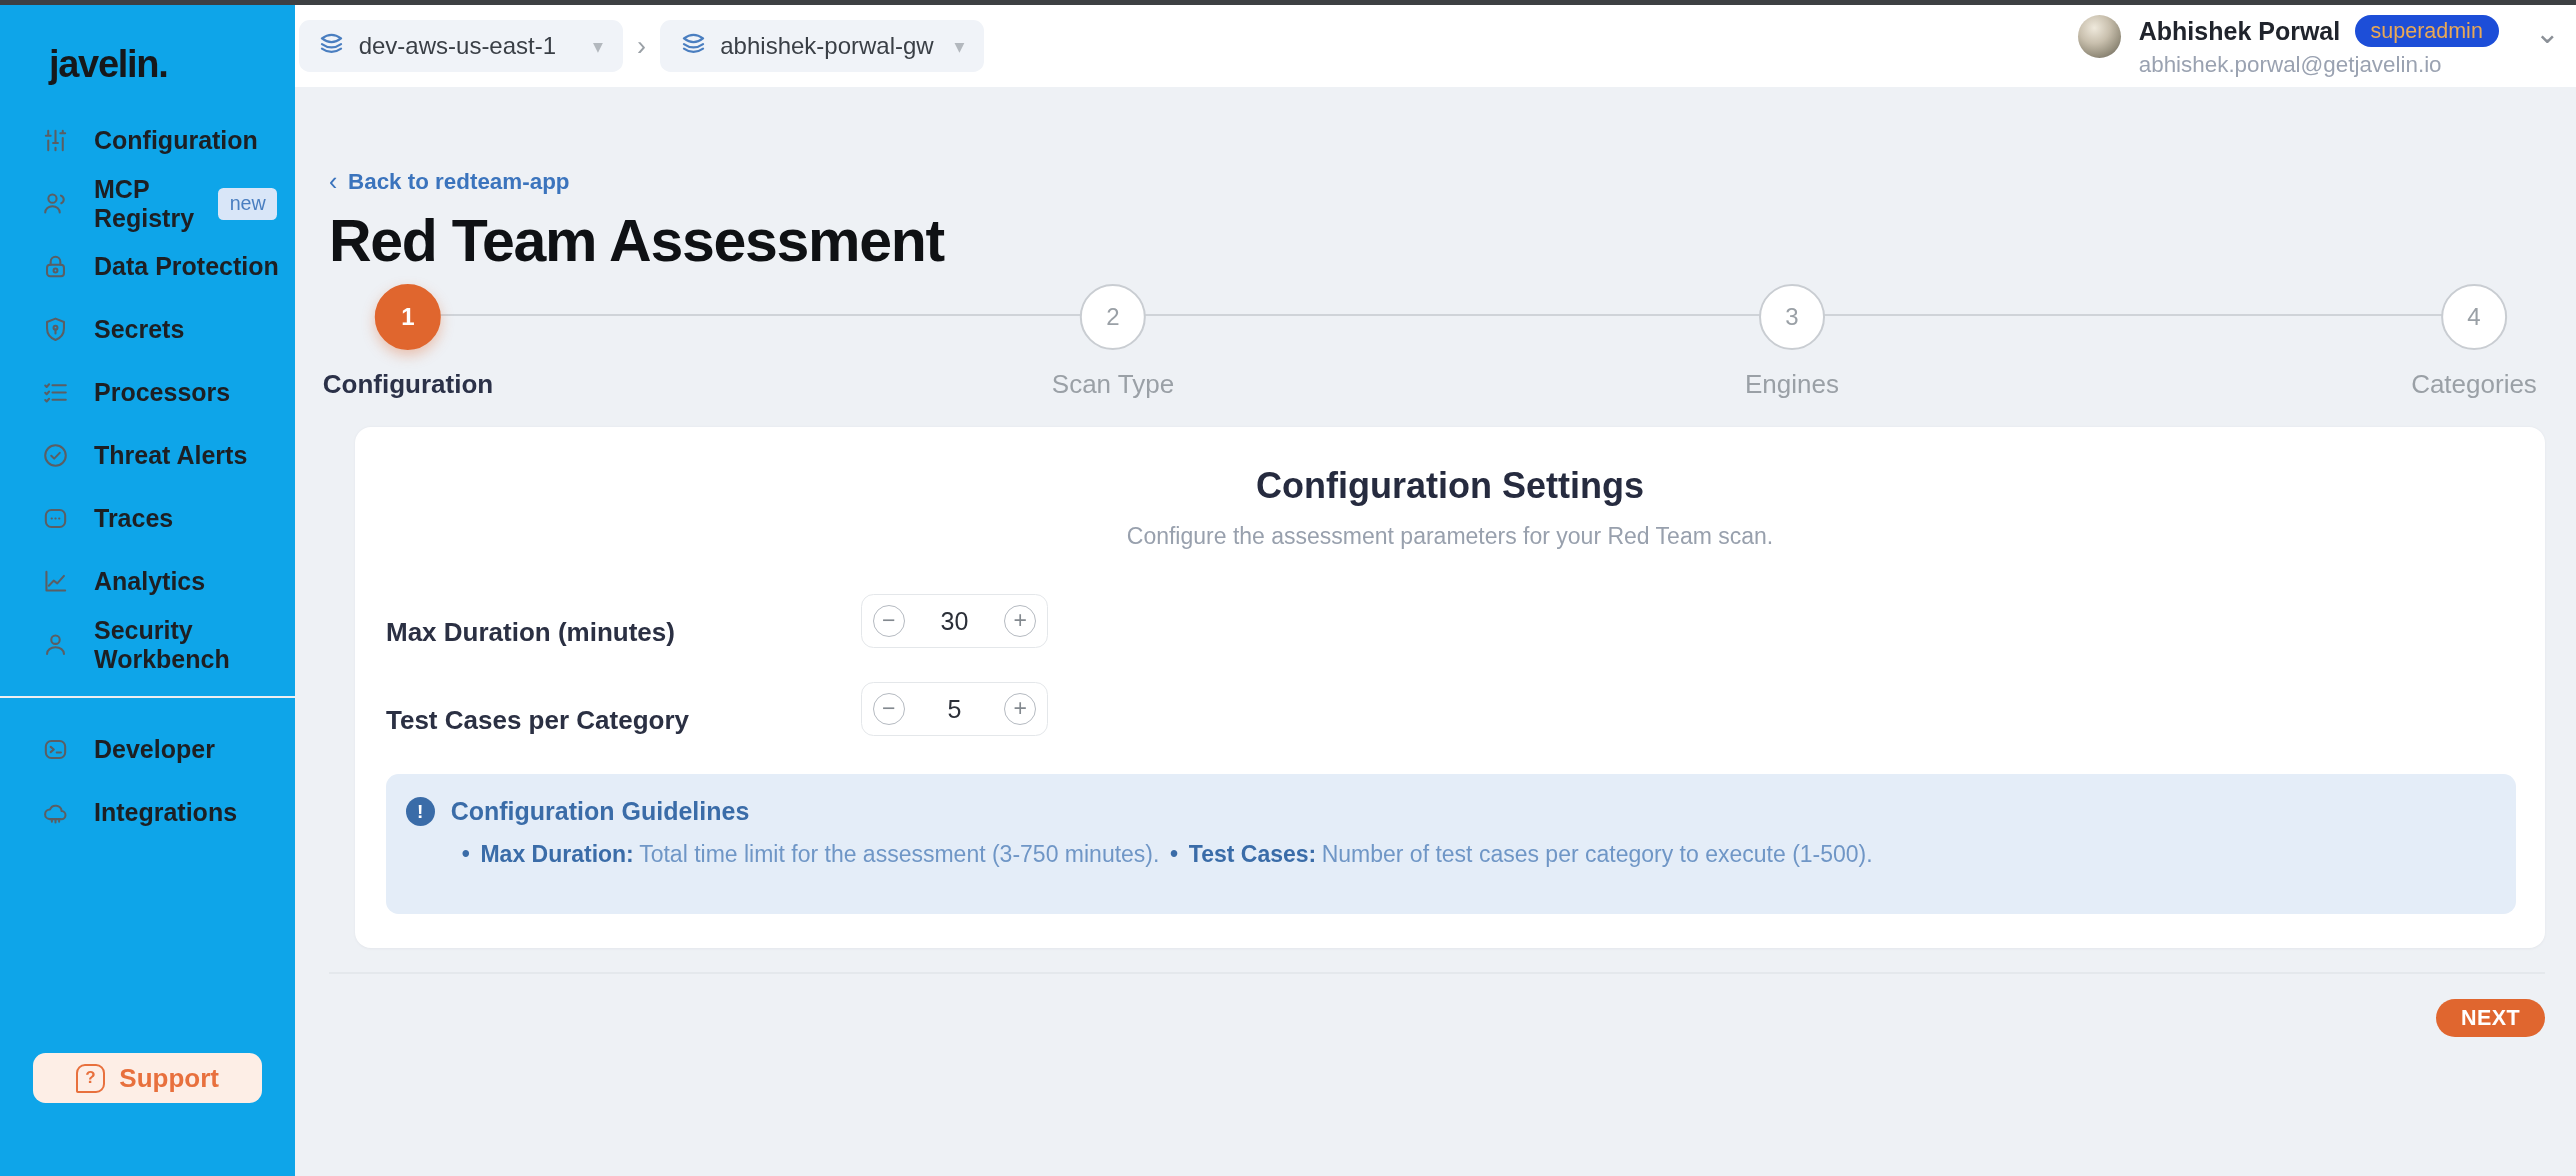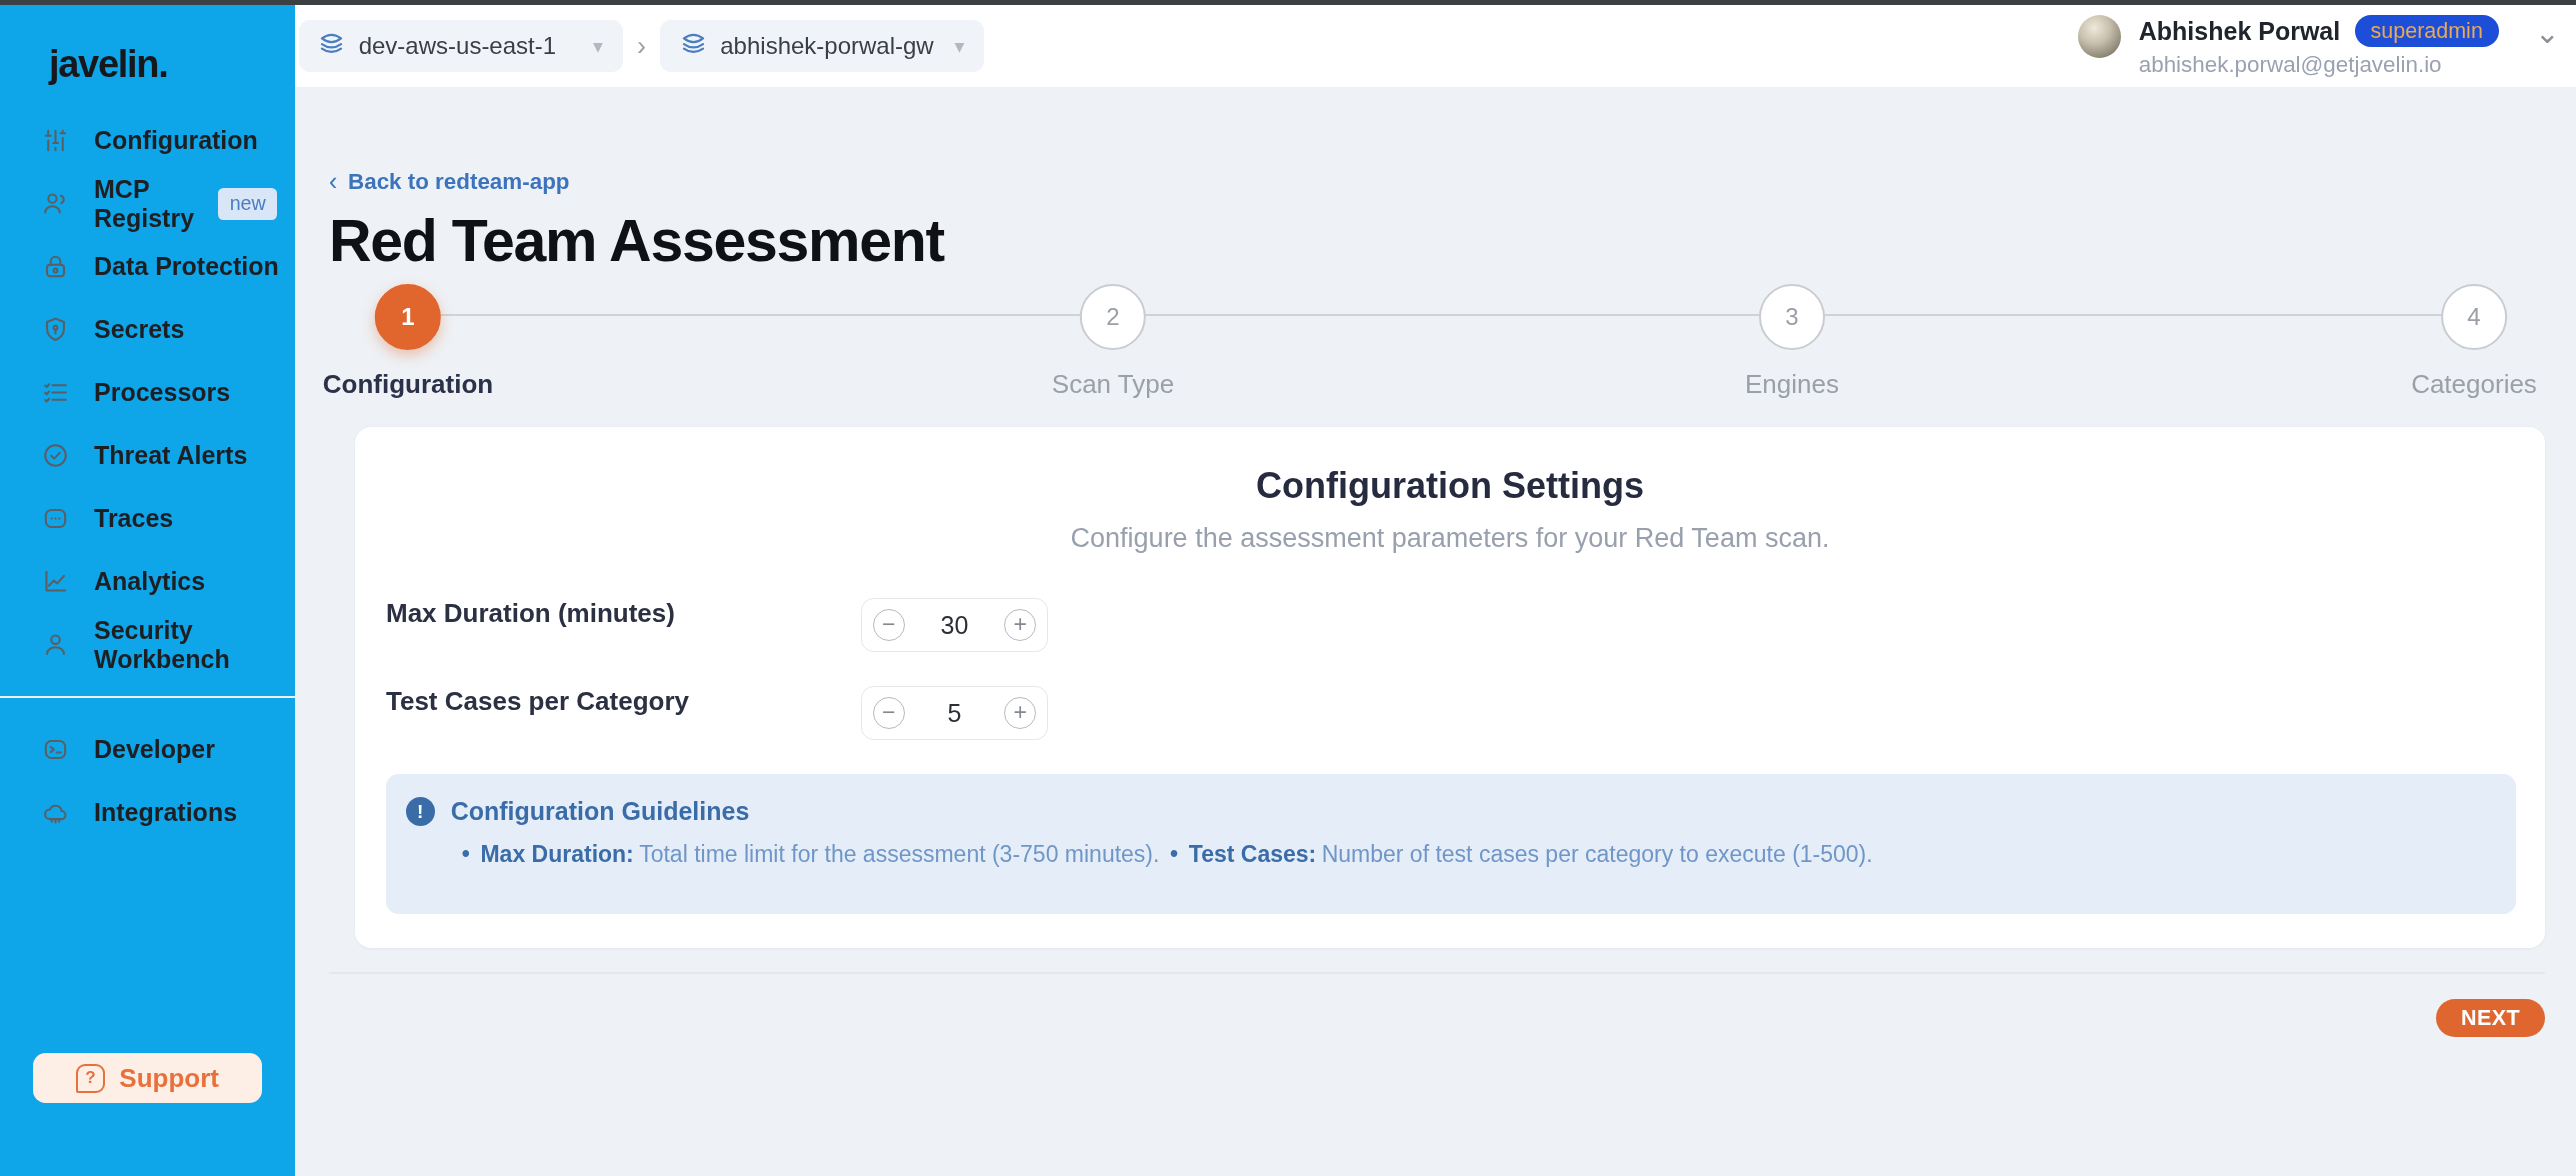--- a/index.html
+++ b/index.html
@@ -70,23 +70,23 @@
                  font-size:24px; background:#ffffff; border:2.7px solid #c9cdd2; color:#9aa0a6; }
   .step.active .step-circle { background:#e0662e; border-color:#e0662e; color:#ffffff; font-weight:600;
                               box-shadow:0 5.4px 12.5px rgba(224,102,46,0.35); }
   .step-label { margin-top:19.7px; font-size:26px; font-weight:500; color:#9aa0a6; white-space:nowrap; }
   .step.active .step-label { color:#2b3148; font-weight:600; }
 
   
   .card { margin-top:9.8px; height:521px; background:#ffffff; border-radius:16px; position:relative;
           box-shadow:0 0.9px 2.7px rgba(30,40,60,0.05);margin-left:26px; }
   .card-heading { padding-top:38px; text-align:center; font-size:36px; font-weight:700; color:#262b3f; }
-  .card-sub { margin-top:16px; text-align:center; font-size:27px; color:#98a0ad; }
-
-  .field-row { display:flex; align-items:flex-start; margin:0 31px; height:54px; }
+  .card-sub { margin-top:16px; text-align:center; font-size:23px; color:#98a0ad; }
+
+  .field-row { display:flex; align-items:flex-end; margin:0 31px; height:54px; }
   .field-row.first { margin-top:44px; }
   .field-row.second { margin-top:34px; }
   .field-label { width:475px; font-size:26px; font-weight:600; color:#2b3043; }
   .field-control { width:187px; height:54px; border:1.8px solid #e4e7ea; border-radius:12.5px;
                    display:flex; align-items:center; justify-content:space-between; padding:0 10.7px; background:#fff; }
   .step-btn { width:32px; height:32px; border-radius:50%; border:1.8px solid #b5bac1; background:#ffffff;
               color:#83898f; display:flex; align-items:center; justify-content:center; font-size:23px;
               line-height:1; cursor:pointer; font-family:inherit; padding-bottom:1.8px; }
   .field-value { font-size:25px; color:#2b2f38; font-weight:500; }
 

